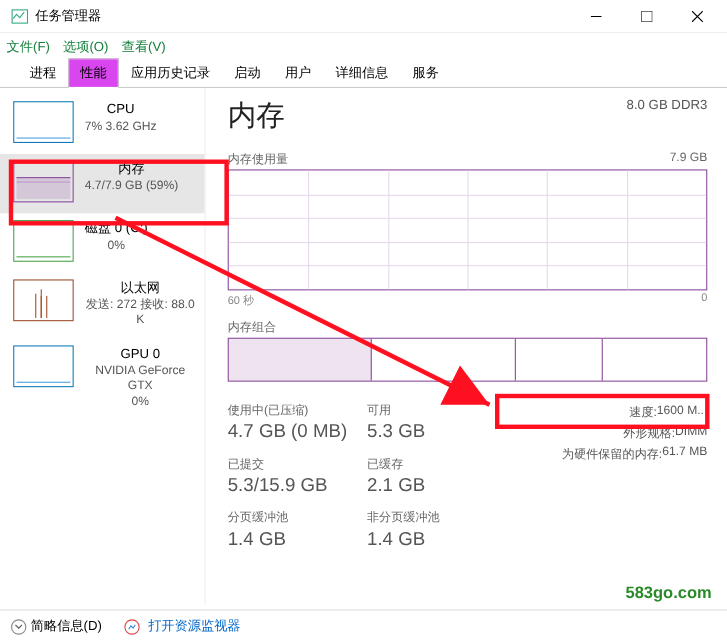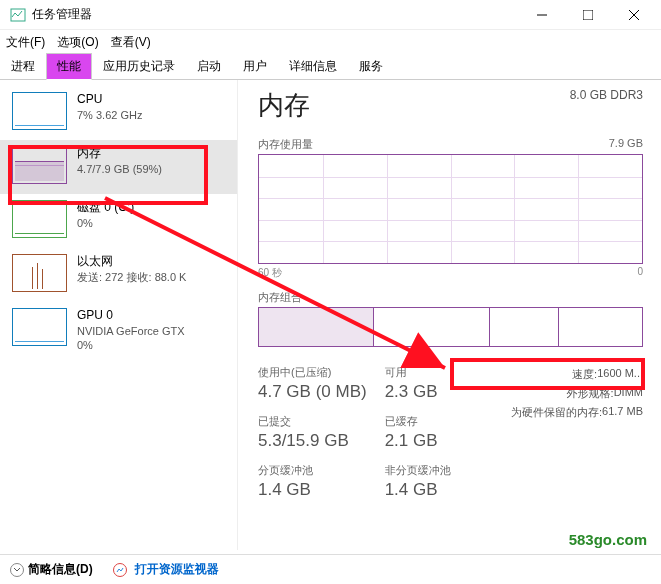--- a/index.html
+++ b/index.html
@@ -4,30 +4,30 @@
 <style>
 * { margin: 0; padding: 0; box-sizing: border-box; font-family: "Microsoft YaHei", "Segoe UI", sans-serif; }
 body { background: #fff; width: 661px; height: 584px; overflow: hidden; position: relative; }
 
 .titlebar { height: 30px; display: flex; align-items: center; padding: 0 4px; border-bottom: 1px solid #eee; }
 .titlebar .icon { width: 16px; height: 16px; margin: 0 6px; }
 .titlebar .title { font-size: 12px; flex: 1; color: #000; }
 .titlebar .winbtn { width: 46px; height: 30px; display: flex; align-items: center; justify-content: center; color: #333; }
 .titlebar .winbtn svg { width: 10px; height: 10px; }
 
-.menubar { height: 24px; display: flex; align-items: center; padding: 0 6px; font-size: 12px; color: #000000; text-align: center; }
+.menubar { height: 24px; display: flex; align-items: center; padding: 0 6px; font-size: 12px; color: #15803d; text-align: center; }
 .menubar span { margin-right: 12px; cursor: default; }
 
-.tabs { display: flex; border-bottom: 1px solid #ccc; font-size: 12px; padding-left: 0; height: 26px; align-items: flex-end; }
+.tabs { display: flex; border-bottom: 1px solid #ccc; font-size: 12px; padding-left: 16px; height: 26px; align-items: flex-end; }
 .tab { padding: 4px 10px; border: 1px solid transparent; position: relative; top: 1px; cursor: default; }
 .tab.active { border: 1px solid #ccc; border-bottom: 1px solid #fff; background: #d946ef; }
 
 .content { display: flex; height: 470px; }
 
-.sidebar { width: 238px; border-right: 1px solid #eee; overflow: hidden; padding-top: 6px; }
+.sidebar { width: 187px; border-right: 1px solid #eee; overflow: hidden; padding-top: 6px; text-align: center; }
 .side-item { display: flex; padding: 6px 8px 10px 12px; cursor: default; position: relative; }
 .side-item.selected { background: #e6e6e6; }
 .thumb { width: 55px; height: 38px; border: 1px solid #117dbb; margin-right: 10px; position: relative; flex-shrink: 0; }
 .thumb.cpu { border-color: #117dbb; }
 .thumb.mem { border-color: #8b4a9c; }
 .thumb.disk { border-color: #4ca64c; }
 .thumb.eth { border-color: #a0522d; }
 .thumb.gpu { border-color: #117dbb; }
 .thumb-line { position: absolute; bottom: 3px; left: 2px; right: 2px; height: 1px; background: #4aa3df; }
 .thumb.mem .fill { position: absolute; left: 2px; right: 2px; top: 40%; bottom: 2px; background: rgba(139,74,156,0.2); border-top: 1px solid #8b4a9c; }
@@ -57,21 +57,21 @@
 .comp-fill { position: absolute; left: 0; top: 0; bottom: 0; width: 30%; background: rgba(139,74,156,0.15); border-right: 1px solid #8b4a9c; }
 .comp-mark { position: absolute; top: 0; bottom: 0; width: 1px; background: #8b4a9c; }
 
 .stats { display: flex; margin-top: 18px; font-size: 11px; gap: 18px; }
 .stats-left { display: grid; grid-template-columns: auto auto; column-gap: 18px; row-gap: 12px; }
 .stat-label { color: #666; font-size: 11px; }
 .stat-value { color: #555; font-size: 17px; margin-top: 2px; }
 .stats-right { flex: 1; font-size: 11px; color: #555; }
 .stats-right .row { display: flex; justify-content: flex-end; padding: 2px 0; }
 
-.footer { position: absolute; bottom: 0; left: 0; right: 0; height: 30px; border-top: 1px solid #ddd; display: flex; align-items: center; padding: 0 10px; font-size: 12px; font-weight: bold; }
+.footer { position: absolute; bottom: 0; left: 0; right: 0; height: 30px; border-top: 1px solid #ddd; display: flex; align-items: center; padding: 0 10px; font-size: 12px; }
 .footer .link { color: #0066cc; margin-left: 4px; cursor: default; }
 .footer .icon-circ { width: 14px; height: 14px; border: 1px solid #888; border-radius: 50%; display: inline-flex; align-items: center; justify-content: center; margin-right: 4px; }
 .footer .sep { width: 20px; }
 .watermark { position: absolute; right: 14px; bottom: 36px; font-size: 15px; color: #2a8a2a; font-weight: bold; }
 
 .annot-red { position: absolute; border: 4px solid #ff1020; pointer-events: none; }
 .annot-box1 { left: 8px; top: 145px; width: 200px; height: 60px; }
 .annot-box2 { left: 450px; top: 358px; width: 195px; height: 32px; }
 .arrow { position: absolute; left: 95px; top: 188px; pointer-events: none; }
 </style>
@@ -204,21 +204,21 @@
     </div>
 
     <div class="stats">
       <div class="stats-left">
         <div>
             <div class="stat-label">使用中(已压缩)</div>
             <div class="stat-value">4.7 GB (0 MB)</div>
           </div>
         <div>
             <div class="stat-label">可用</div>
-            <div class="stat-value">2.3 GB</div>
+            <div class="stat-value">5.3 GB</div>
           </div>
         <div>
             <div class="stat-label">已提交</div>
             <div class="stat-value">5.3/15.9 GB</div>
           </div>
         <div>
             <div class="stat-label">已缓存</div>
             <div class="stat-value">2.1 GB</div>
           </div>
         <div>

